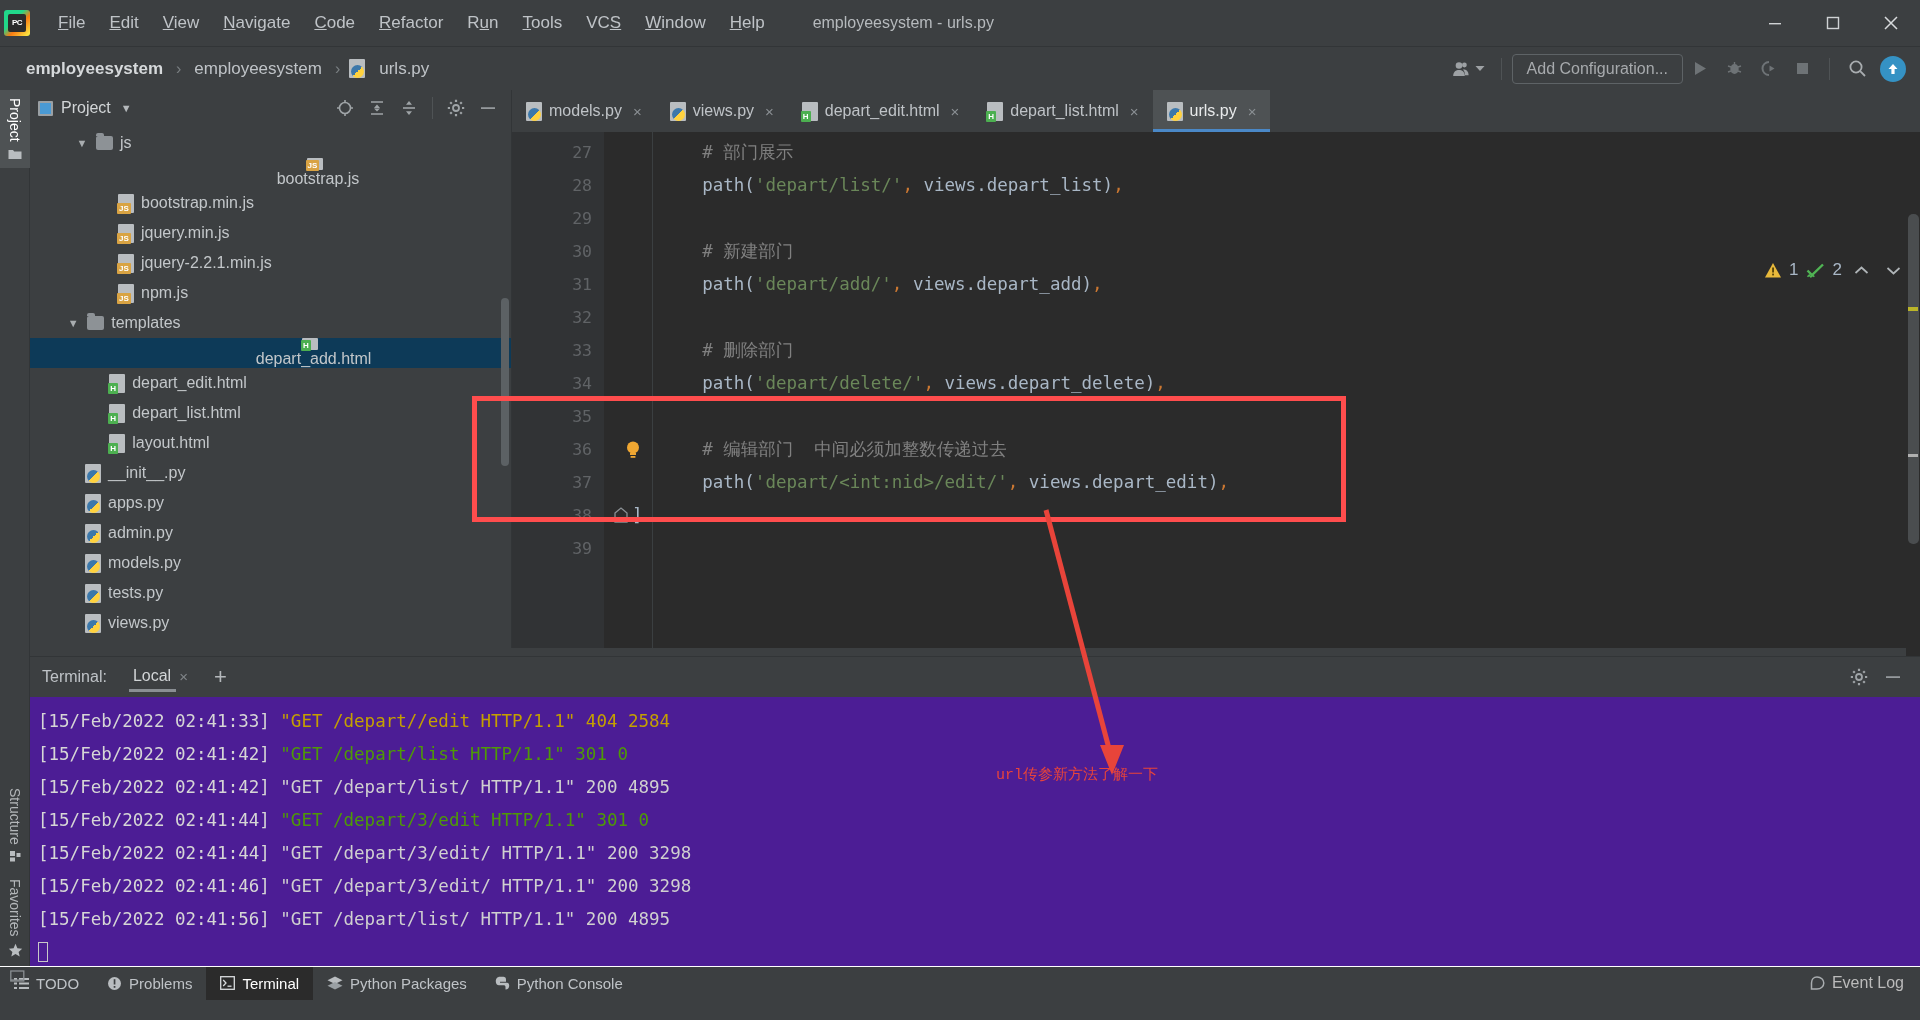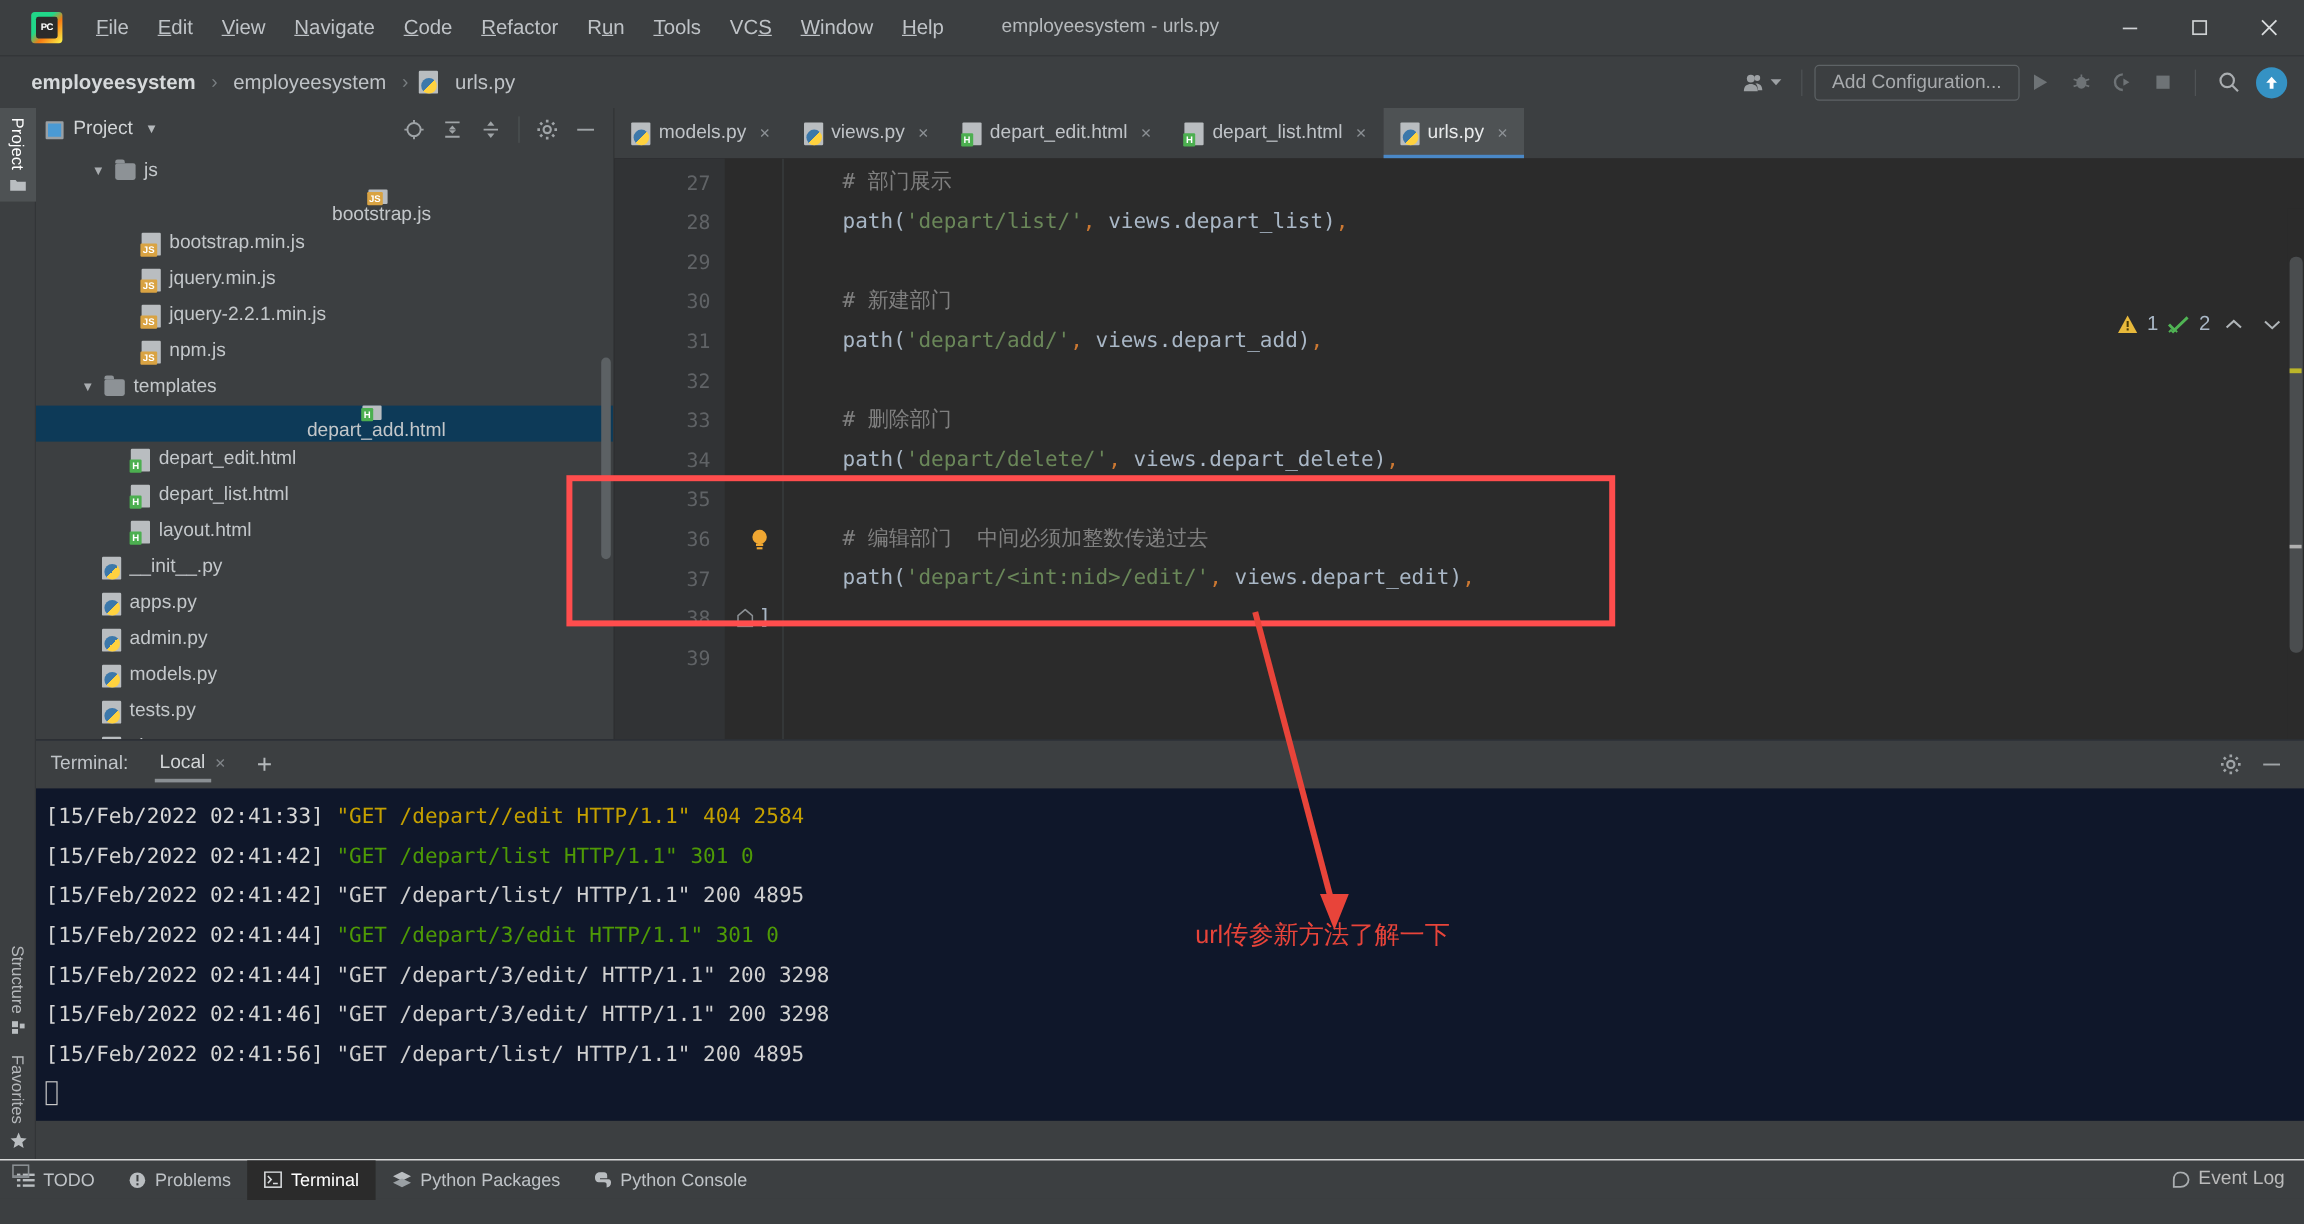--- a/index.html
+++ b/index.html
@@ -11,21 +11,21 @@
     color: #bbbbbb;
   }
   #app { position: relative; width: 1920px; height: 1020px; background: #3c3f41; }
 
   
   .titlebar {
     position: absolute; left:0; top:0; width:1920px; height:46px;
     background: #3c3f41; display:flex; align-items:center;
   }
   .app-logo {
-    width: 26px; height: 26px; margin-left: 26px; margin-right: 16px;
+    width: 26px; height: 26px; margin-left: 4px; margin-right: 16px;
     border-radius: 3px; position: relative; overflow: hidden;
     background: linear-gradient(135deg,#21d789 0%, #21d789 38%, #f97a12 60%, #fcf84a 100%);
     display:flex; align-items:center; justify-content:center;
   }
   .app-logo .inner {
     width: 18px; height: 18px; background:#2b2b2b; border-radius:2px;
     color:#fff; font-size:8px; font-weight:bold; line-height:18px; text-align:center;
     font-family:"Liberation Sans", sans-serif; letter-spacing:-0.5px;
   }
   .menu { display:flex; align-items:center; gap:0px; }
@@ -155,21 +155,21 @@
     font-size:17px; color:#a9b7c6; font-family:"Liberation Sans", sans-serif;
   }
   .insp-widget .num { color:#a9b7c6; }
   .right-marks { position:absolute; right:0; top:42px; width:14px; height:516px; background:#2b2b2b; }
   .mark-orange { position:absolute; right:2px; top:133px; width:10px; height:4px; background:#bbb529; }
   .mark-white { position:absolute; right:2px; top:280px; width:10px; height:3px; background:#b0b0b0; }
   .mark-scroll { position:absolute; right:1px; top:40px; width:11px; height:330px; background:#4a4d4f; border-radius:5px; }
 
   
   .terminal-panel {
-    position:absolute; left:30px; top:616px; width:1890px; height:318px; background:#0f172a;
+    position:absolute; left:30px; top:656px; width:1890px; height:318px; background:#4c1d95;
     border-top:1px solid #323537;
   }
   .term-head { height:40px; background:#3c3f41; display:flex; align-items:center; padding-left:12px; }
   .term-label { font-size:16px; color:#bfc3c7; }
   .term-tab {
     margin-left:22px; font-size:16px; color:#d2d5d7; padding:5px 4px 7px 4px; position:relative;
     display:flex; align-items:center; gap:8px;
   }
   .term-tab:after { content:""; position:absolute; left:0; right:16px; bottom:0; height:3px; background:#8a8f93; }
   .term-tab .x { color:#808589; font-size:15px; }
@@ -183,22 +183,22 @@
   .t-ok { color:#d0d0d0; }
   .t-green { color:#4e9a06; }
   .t-yellow { color:#c4a000; }
   .t-cursor {
     display:inline-block; width:10px; height:20px; border:1px solid #c8c8c8; vertical-align:-4px;
   }
 
   
   .annot { position:absolute; left:0; top:0; width:1920px; height:1020px; pointer-events:none; }
   .annot-text {
-    position:absolute; left:996px; top:765px; color:#e8443a; font-size:21px;
-    font-family:Liberation Sans, sans-serif; white-space:nowrap;
+    position:absolute; left:996px; top:765px; color:#e8443a; font-size:15px;
+    font-family:Liberation Mono, monospace; white-space:nowrap;
   }
 
   
   .bottombar {
     position:absolute; left:0; top:966px; width:1920px; height:33px;
     background:#3c3f41; border-top:1px solid #ffffff; display:flex; align-items:center;
   }
   .bb-item {
     display:flex; align-items:center; gap:7px; font-size:15px; color:#bfc3c7;
     padding:5px 14px; height:33px; cursor:default;

